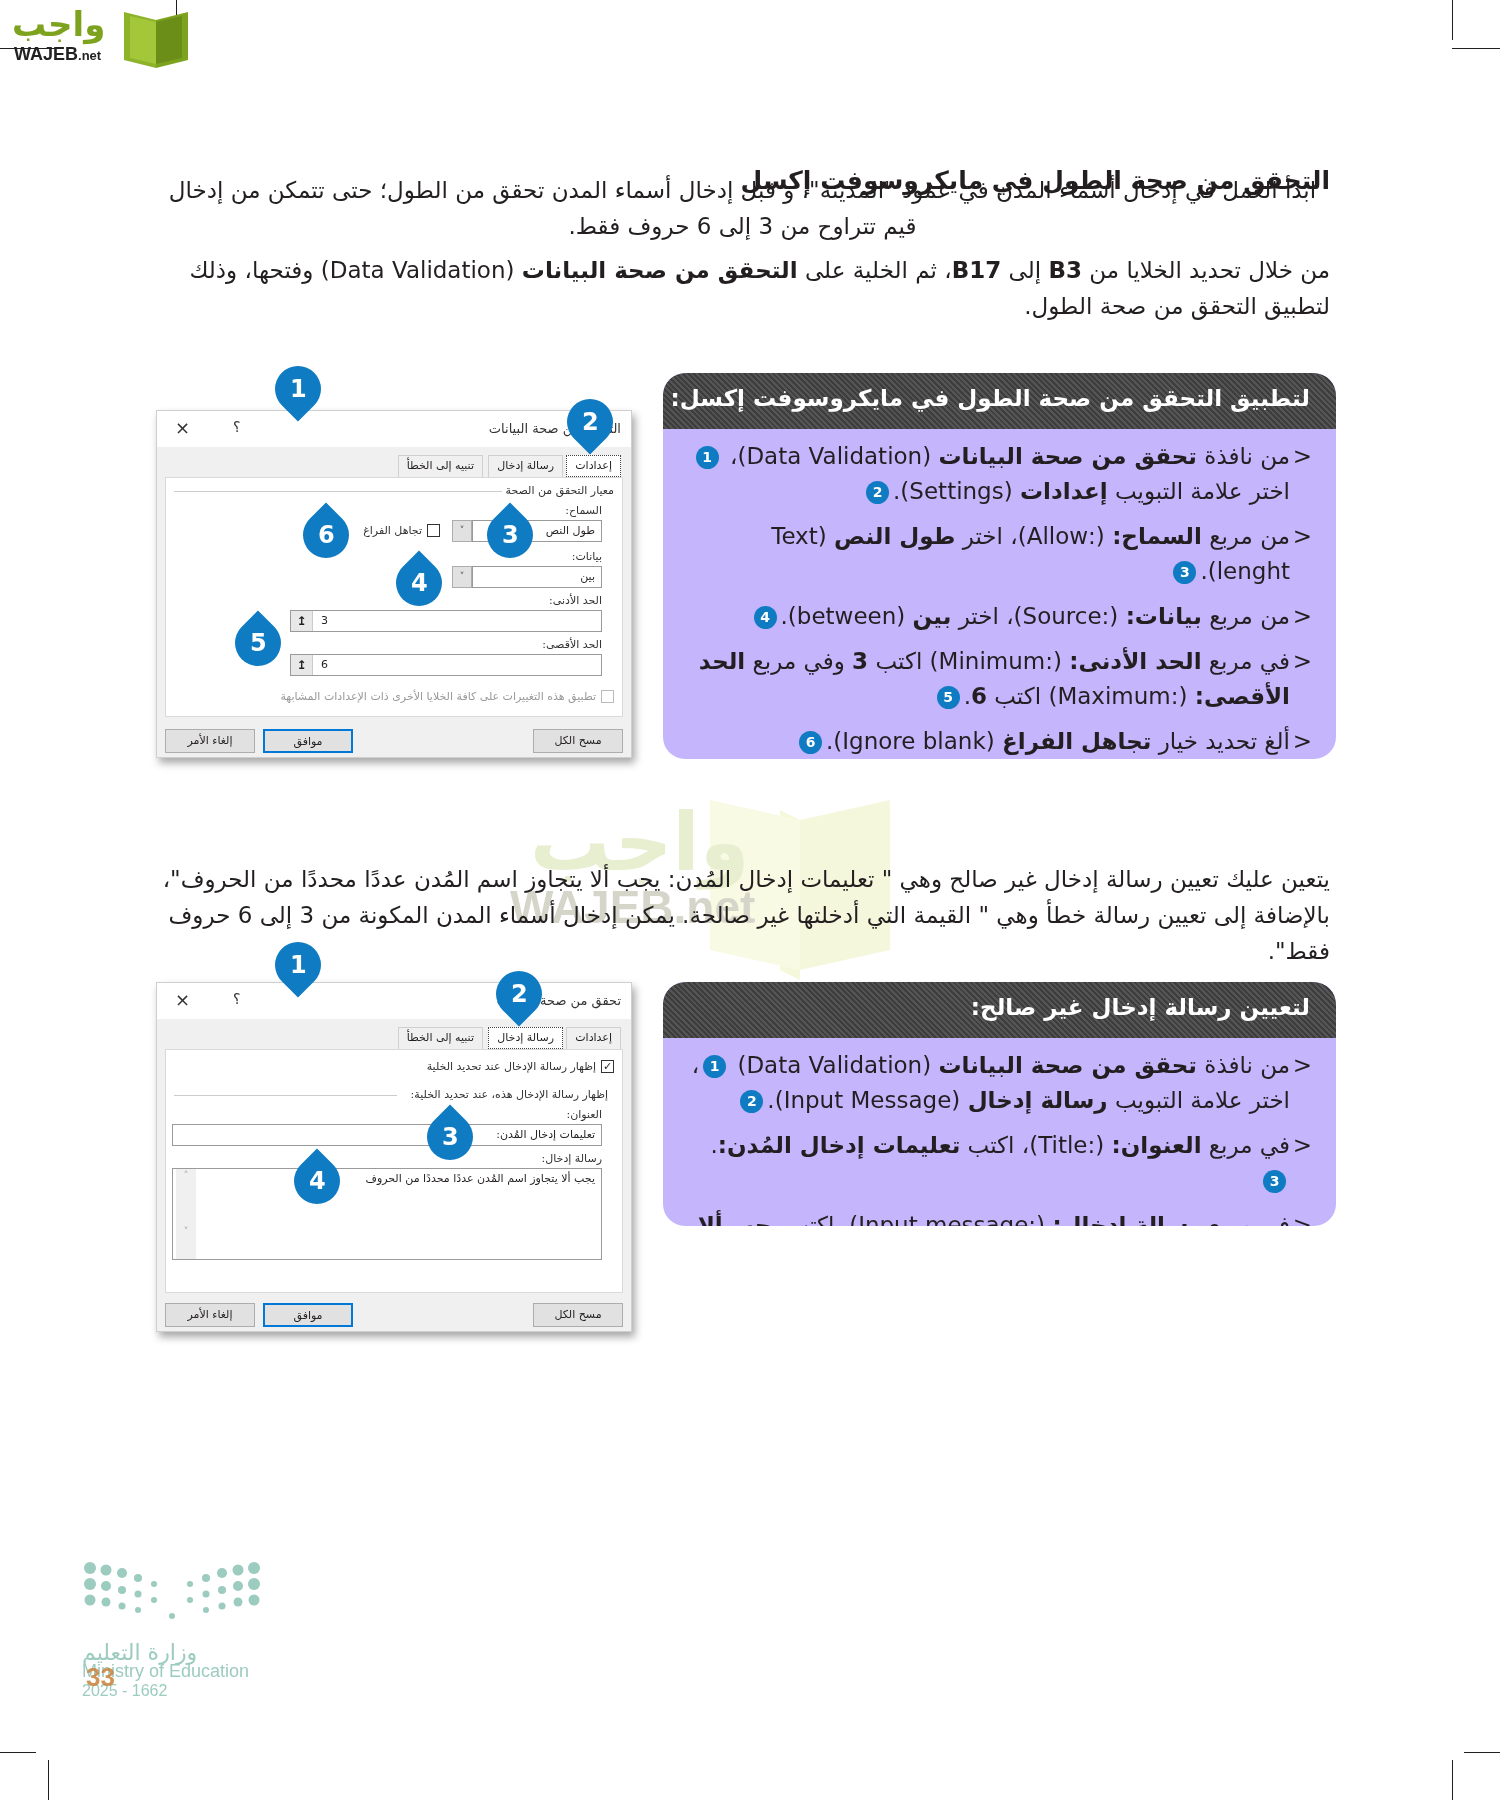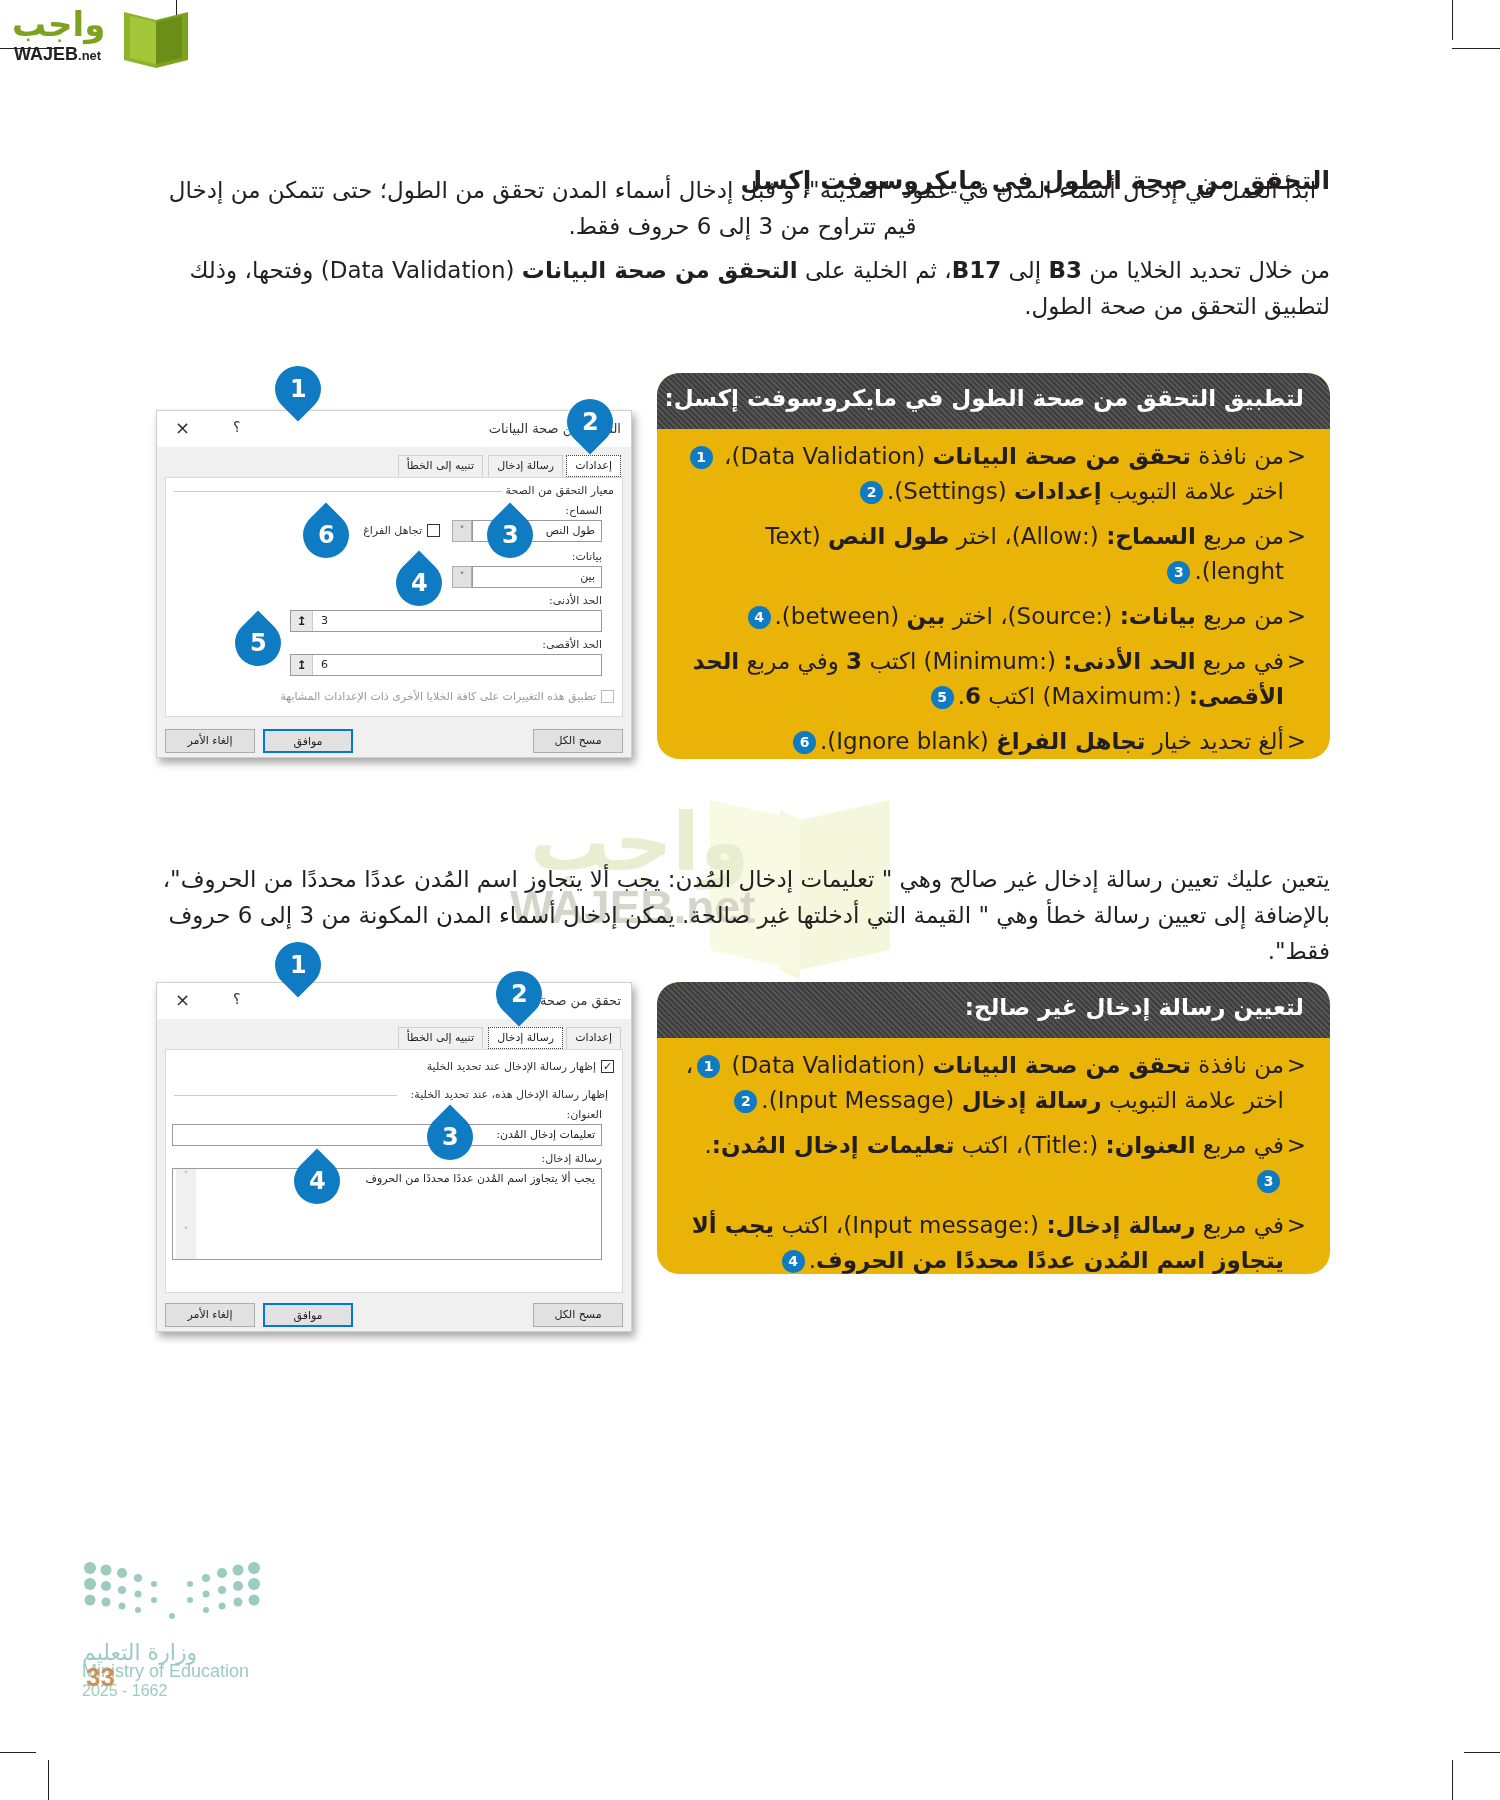--- a/index.html
+++ b/index.html
@@ -8,21 +8,21 @@
   .crop { position: absolute; background: #231f20; }
   .logo { position: absolute; left: 8px; top: 4px; width: 185px; height: 64px; }
   .logo-text { position: absolute; left: 4px; top: 0; font-family: "DejaVu Sans", sans-serif; font-weight: bold; color: #7da21d; font-size: 34px; line-height: 40px; direction: rtl; }
   .logo-latin { position: absolute; left: 6px; top: 40px; font-family: "Liberation Sans", sans-serif; font-weight: bold; color: #222; font-size: 18px; }
   .logo-latin small { font-size: 13px; }
   .logo-book { position: absolute; left: 108px; top: 4px; }
   .rtl { direction: rtl; text-align: right; }
   .h-title { position: absolute; right: 170px; top: 122px; font-size: 25px; font-weight: bold; margin-top: 44px; }
   .para { position: absolute; right: 170px; width: 1175px; font-size: 23px; line-height: 36px; }
   .para b { font-weight: bold; }
-  .box { position: absolute; right: 170px; width: 673px; background: #eab308; border-radius: 22px; overflow: hidden; margin-left: 8px; }
+  .box { position: absolute; right: 164px; width: 673px; background: #c4b5fd; border-radius: 22px; overflow: hidden; margin-left: 8px; }
   .box-head { height: 56px; background: #4a4a4a; background-image: repeating-linear-gradient(45deg, #3d3d3d 0 2px, #555 2px 4px); color: #fff; font-weight: bold; font-size: 23px; padding: 12px 26px 0 0; border-radius: 22px 22px 0 0; }
   .box-body { padding: 10px 46px 12px 22px; font-size: 23px; line-height: 35px; }
   .step { margin-bottom: 10px; position: relative; }
   .step .gt { position: absolute; right: -22px; top: 0; }
   .badge { display: inline-block; width: 23px; height: 23px; border-radius: 50%; background: #0f7bc2; color: #fff; font-size: 14px; font-weight: bold; line-height: 23px; text-align: center; vertical-align: middle; font-family: "DejaVu Sans", sans-serif; margin: 0 4px; }
   .dlg { position: absolute; left: 156px; width: 476px; background: #f0f0f0; border: 1px solid #cfcfcf; box-shadow: 3px 5px 8px rgba(0,0,0,0.35); font-size: 11px; }
   .dlg-title { height: 36px; background: #fff; position: relative; }
   .dlg-title .t { position: absolute; right: 10px; top: 10px; font-size: 13px; color: #333; }
   .dlg-title .x { position: absolute; left: 18px; top: 6px; font-size: 18px; color: #333; }
   .dlg-title .q { position: absolute; left: 76px; top: 8px; font-size: 14px; color: #333; }
@@ -145,21 +145,21 @@
     <path d="M290 20 L270 10 L270 170 L290 180 Z" fill="#e8ed9a"></path>
     <path d="M290 20 L380 0 L380 150 L290 170 Z" fill="#e4eaa0"></path>
     <path d="M290 20 L200 0 L200 150 L290 170 Z" fill="#eef2b0"></path>
     <text x="20" y="70" font-size="80" font-weight="bold" fill="#bfcf7a" font-family="DejaVu Sans, sans-serif">واجب</text>
   </svg>
   <div class="wm-text">WAJEB.net</div>
 </div>
 
 <div class="para rtl" style="top:861px;">يتعين عليك تعيين رسالة إدخال غير صالح وهي " تعليمات إدخال المُدن: يجب ألا يتجاوز اسم المُدن عددًا محددًا من الحروف"، بالإضافة إلى تعيين رسالة خطأ وهي " القيمة التي أدخلتها غير صالحة. يمكن إدخال أسماء المدن المكونة من 3 إلى 6 حروف فقط".</div>
 
-<div class="box rtl" style="top:982px;height:292px;">
+<div class="box rtl" style="top:982px;height:244px;">
   <div class="box-head">لتعيين رسالة إدخال غير صالح:</div>
   <div class="box-body">
     <div class="step"><span class="gt">&lt;</span>
       <span>من نافذة </span><b>تحقق من صحة البيانات</b><span> (Data Validation) </span><span class="badge">1</span><span>، اختر علامة التبويب </span><b>رسالة إدخال</b><span> (Input Message).</span><span class="badge">2</span>
     </div>
     <div class="step"><span class="gt">&lt;</span>
       <span>في مربع </span><b>العنوان:</b><span> (:Title)، اكتب </span><b>تعليمات إدخال المُدن:</b><span>.</span><span class="badge">3</span>
     </div>
     <div class="step"><span class="gt">&lt;</span>
       <span>في مربع </span><b>رسالة إدخال:</b><span> (:Input message)، اكتب </span><b>يجب ألا يتجاوز اسم المُدن عددًا محددًا من الحروف</b><span>.</span><span class="badge">4</span>

